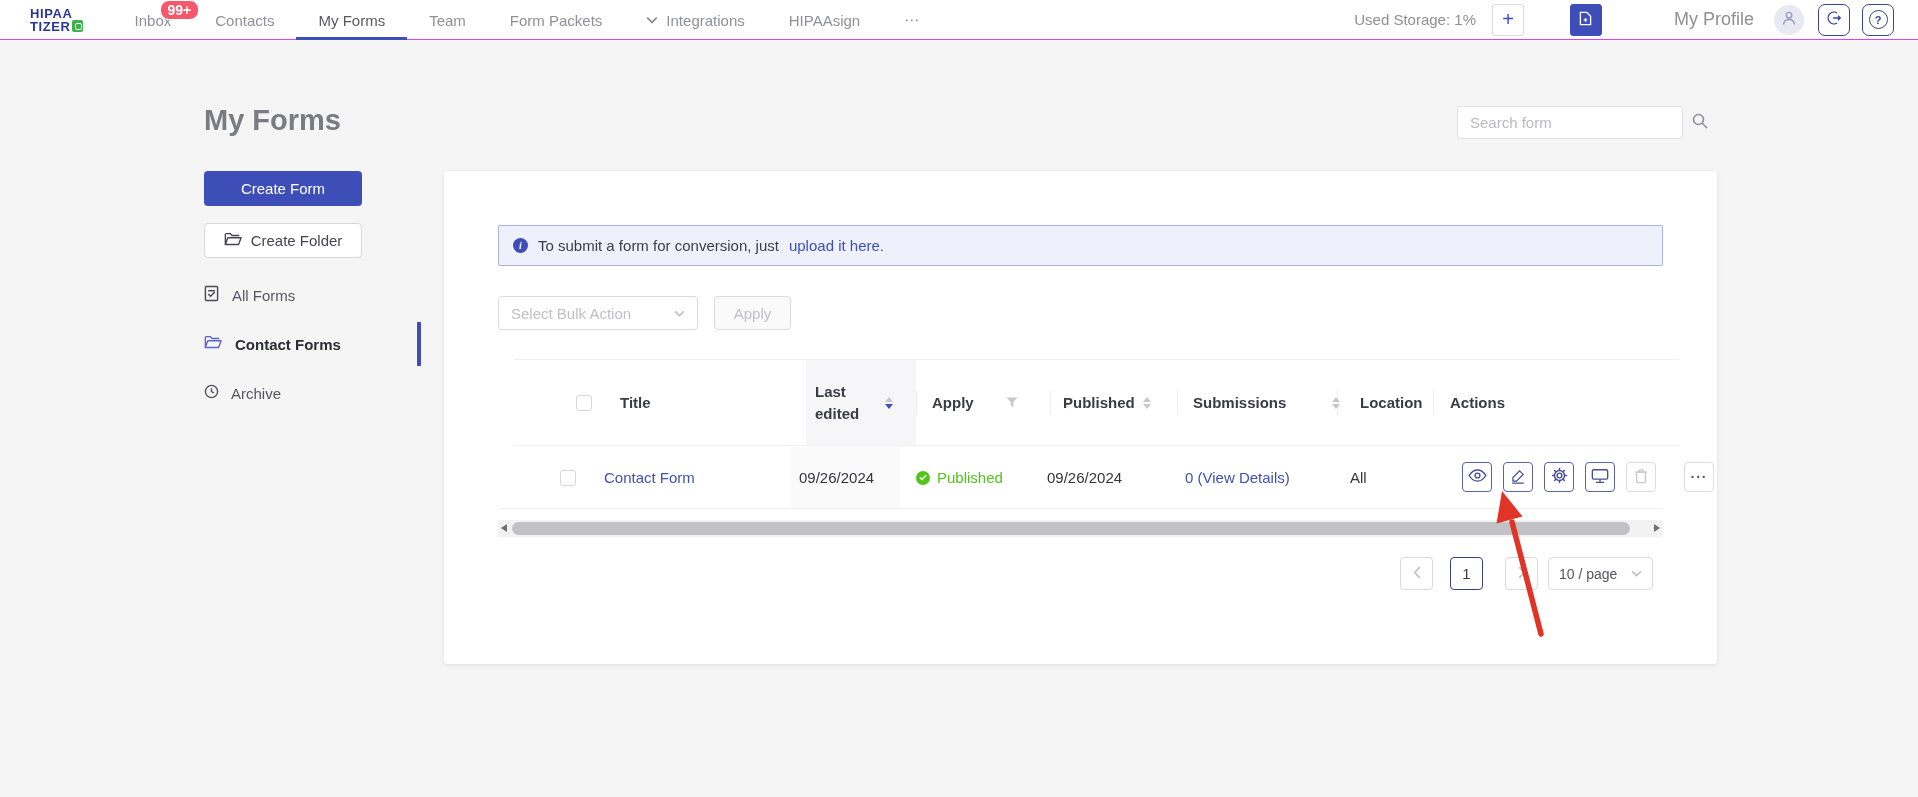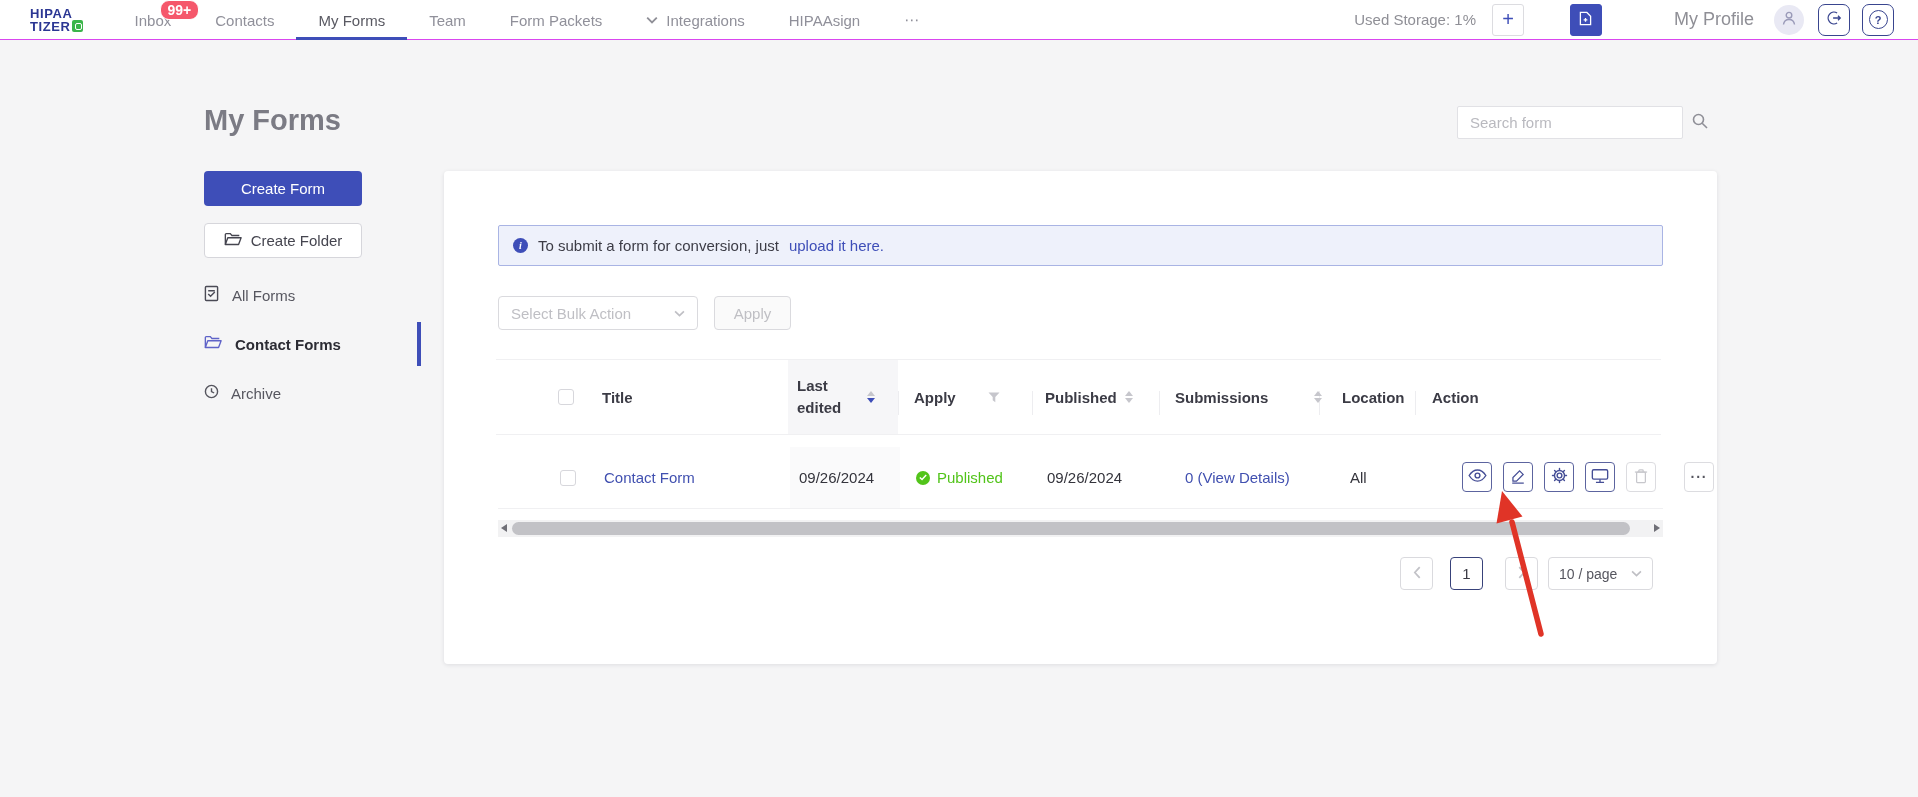--- a/index.html
+++ b/index.html
@@ -104,21 +104,21 @@
     border:1px solid #dadade; border-radius:4px; background:#fff;
     display:flex; align-items:center; justify-content:space-between; padding:15px 12px;
     font-size:15px; color:#bfbfc4; cursor:not-allowed;
   }
   .bulk-apply {
     position:absolute; left:270px; top:125px; width:77px; height:34px;
     border:1px solid #dadade; border-radius:4px; background:#fafafa; color:#bfbfc4;
     font-size:15px; font-family:"Liberation Sans",sans-serif; cursor:not-allowed;
   }
   
-  .thead { position:absolute; left:52px; top:188px; width:1165px; height:76px; border-top:1px solid #f0f0f2; border-bottom:1px solid #f0f0f2;text-decoration:underline; }
+  .thead { position:absolute; left:70px; top:188px; width:1165px; height:87px; border-top:1px solid #f0f0f2; border-bottom:1px solid #f0f0f2;text-decoration:underline; }
   .trow  { position:absolute; left:54px; top:276px; width:1165px; height:62px; border-bottom:1px solid #f0f0f2; }
   .band-h { position:absolute; left:292px; top:0; width:110px; height:100%; background:#f6f6f8; }
   .band-r { position:absolute; left:292px; top:0; width:110px; height:100%; background:#fafafb; }
   .th, .td { position:absolute; top:0; height:100%; display:flex; align-items:center; gap:8px; }
   .th { font-size:15px; font-weight:700; color:#3b3b45; }
   .td { font-size:15px; color:#34343c; }
   .divider { position:absolute; top:31px; width:1px; height:24px; background:#ededf0; }
   .checkbox { width:16px; height:16px; border:1px solid #d7d7dc; border-radius:3px; background:#fff; cursor:pointer; }
   .wrap2 { width:62px; line-height:22px; }
   .carets { display:flex; flex-direction:column; gap:2px; cursor:pointer; }
@@ -356,21 +356,21 @@
       <span>Submissions</span>
       <span class="carets" style="margin-left:38px">
           <span class="c-up"></span>
           <span class="c-down"></span>
         </span>
     </div>
     <div class="th" style="left:846px">
       <span>Location</span>
     </div>
     <div class="th" style="left:936px">
-      <span>Action</span>
+      <span>Actions</span>
     </div>
   </div>
 
   <div class="trow">
     <div class="band-r"></div>
     <div class="td" style="left:62px">
       <span class="checkbox"></span>
     </div>
     <div class="td" style="left:106px">
       <span class="link">Contact Form</span>

